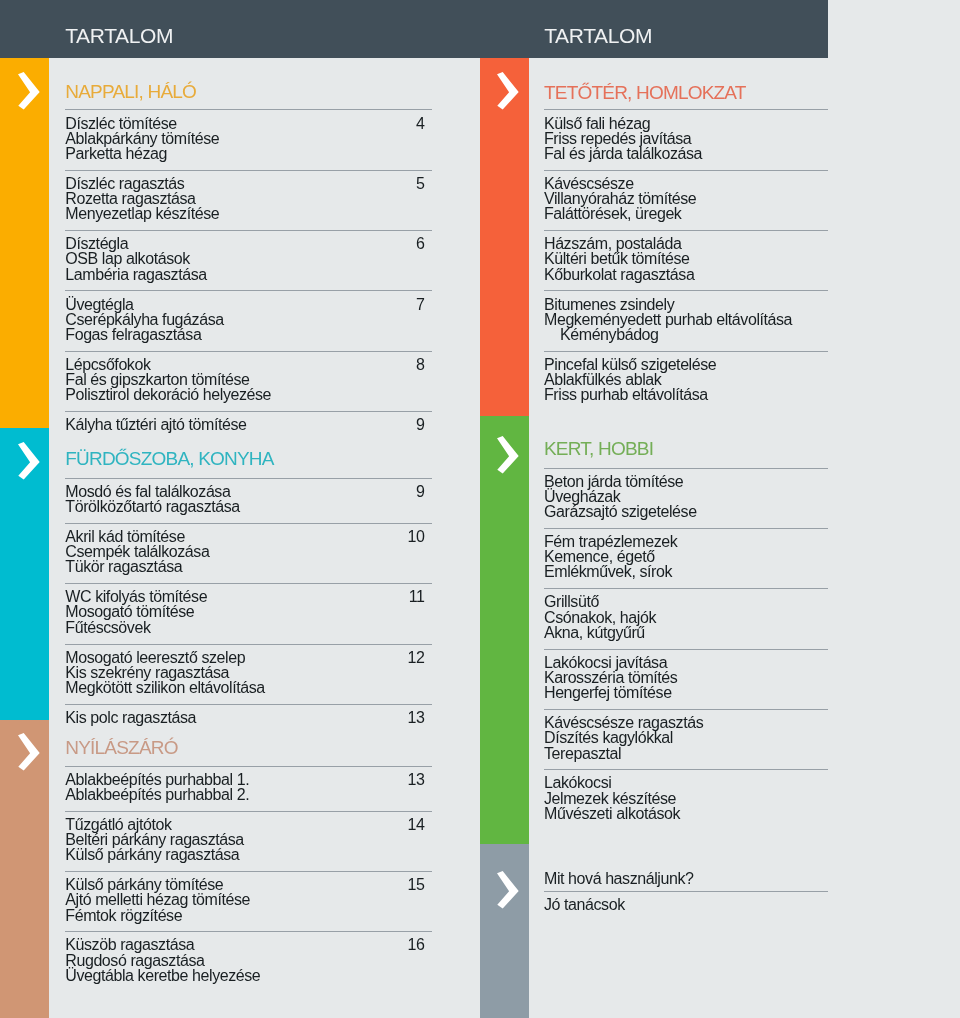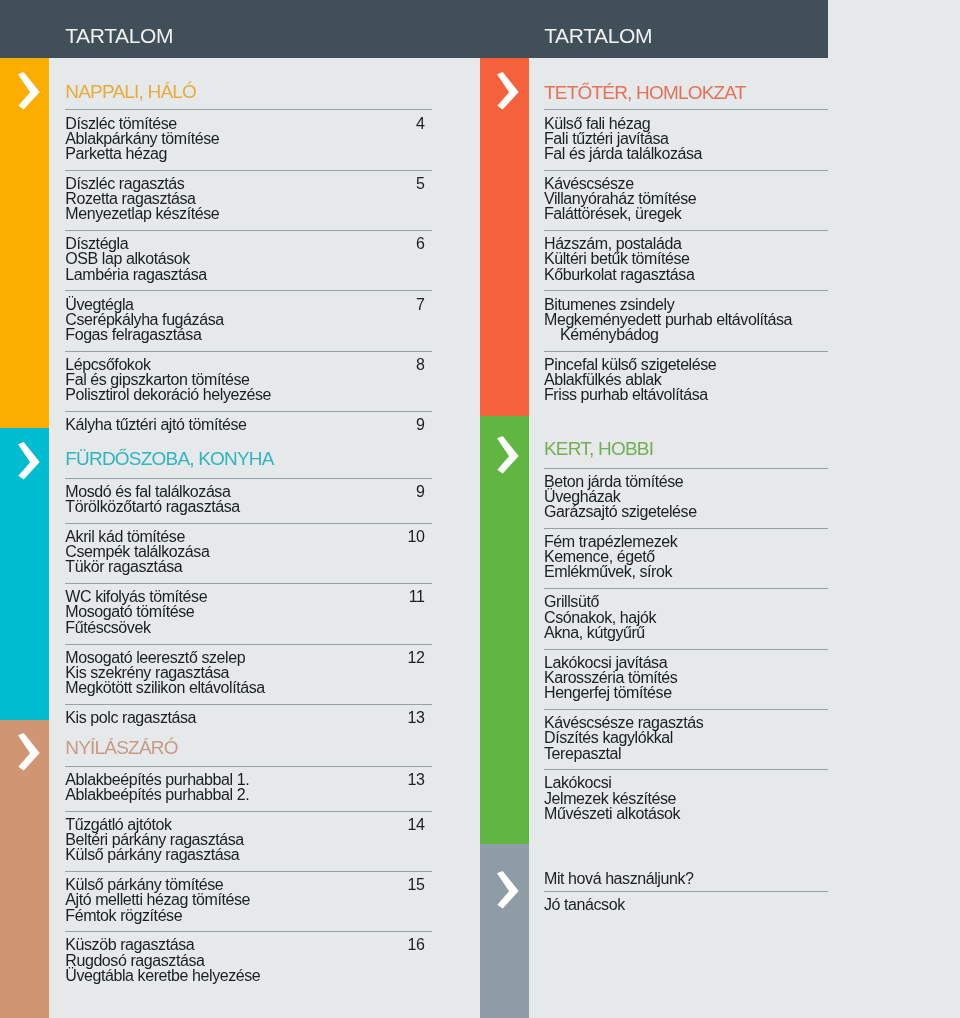--- a/index.html
+++ b/index.html
@@ -173,21 +173,21 @@
   <div class="toc-col">
    <div class="toc-section">
     <div class="rail-seg" style="left: 480px; top: 57.9px; height: 358.2px; background: rgb(245, 97, 58);"></div>
     <svg class="chev" viewBox="0 0 22 38" width="22" height="38" style="left:497.4px;top:72.0px">
           <path d="M0.0,2.3 L5.7,0.0 L21.7,20.1 L5.7,37.5 L0.3,33.8 L12.1,20.2 Z" fill="#ffffff"></path>
         </svg>
     <div class="sec-title" style="left: 544px; top: 82.95px; color: rgb(229, 113, 90);">TETŐTÉR, HOMLOKZAT</div>
     <div class="group">
      <div class="rule" style="left: 544px; top: 109.4px; width: 367.9px; background: rgb(152, 160, 167);"></div>
      <div class="line" style="left:544.0px;top:115.50px">Külső fali hézag</div>
-     <div class="line" style="left:544.0px;top:130.72px">Fali tűztéri javítása</div>
+     <div class="line" style="left:544.0px;top:130.72px">Friss repedés javítása</div>
      <div class="line" style="left:544.0px;top:145.94px">Fal és járda találkozása</div>
      <div class="page-no" style="left:544.0px;top:115.50px;width:360.4px">17</div>
     </div>
     <div class="group">
      <div class="rule" style="left: 544px; top: 169.74px; width: 367.9px; background: rgb(152, 160, 167);"></div>
      <div class="line" style="left:544.0px;top:175.84px">Kávéscsésze</div>
      <div class="line" style="left:544.0px;top:191.06px">Villanyóraház tömítése</div>
      <div class="line" style="left:544.0px;top:206.28px">Faláttörések, üregek</div>
      <div class="page-no" style="left:544.0px;top:175.84px;width:360.4px">18</div>
     </div>

